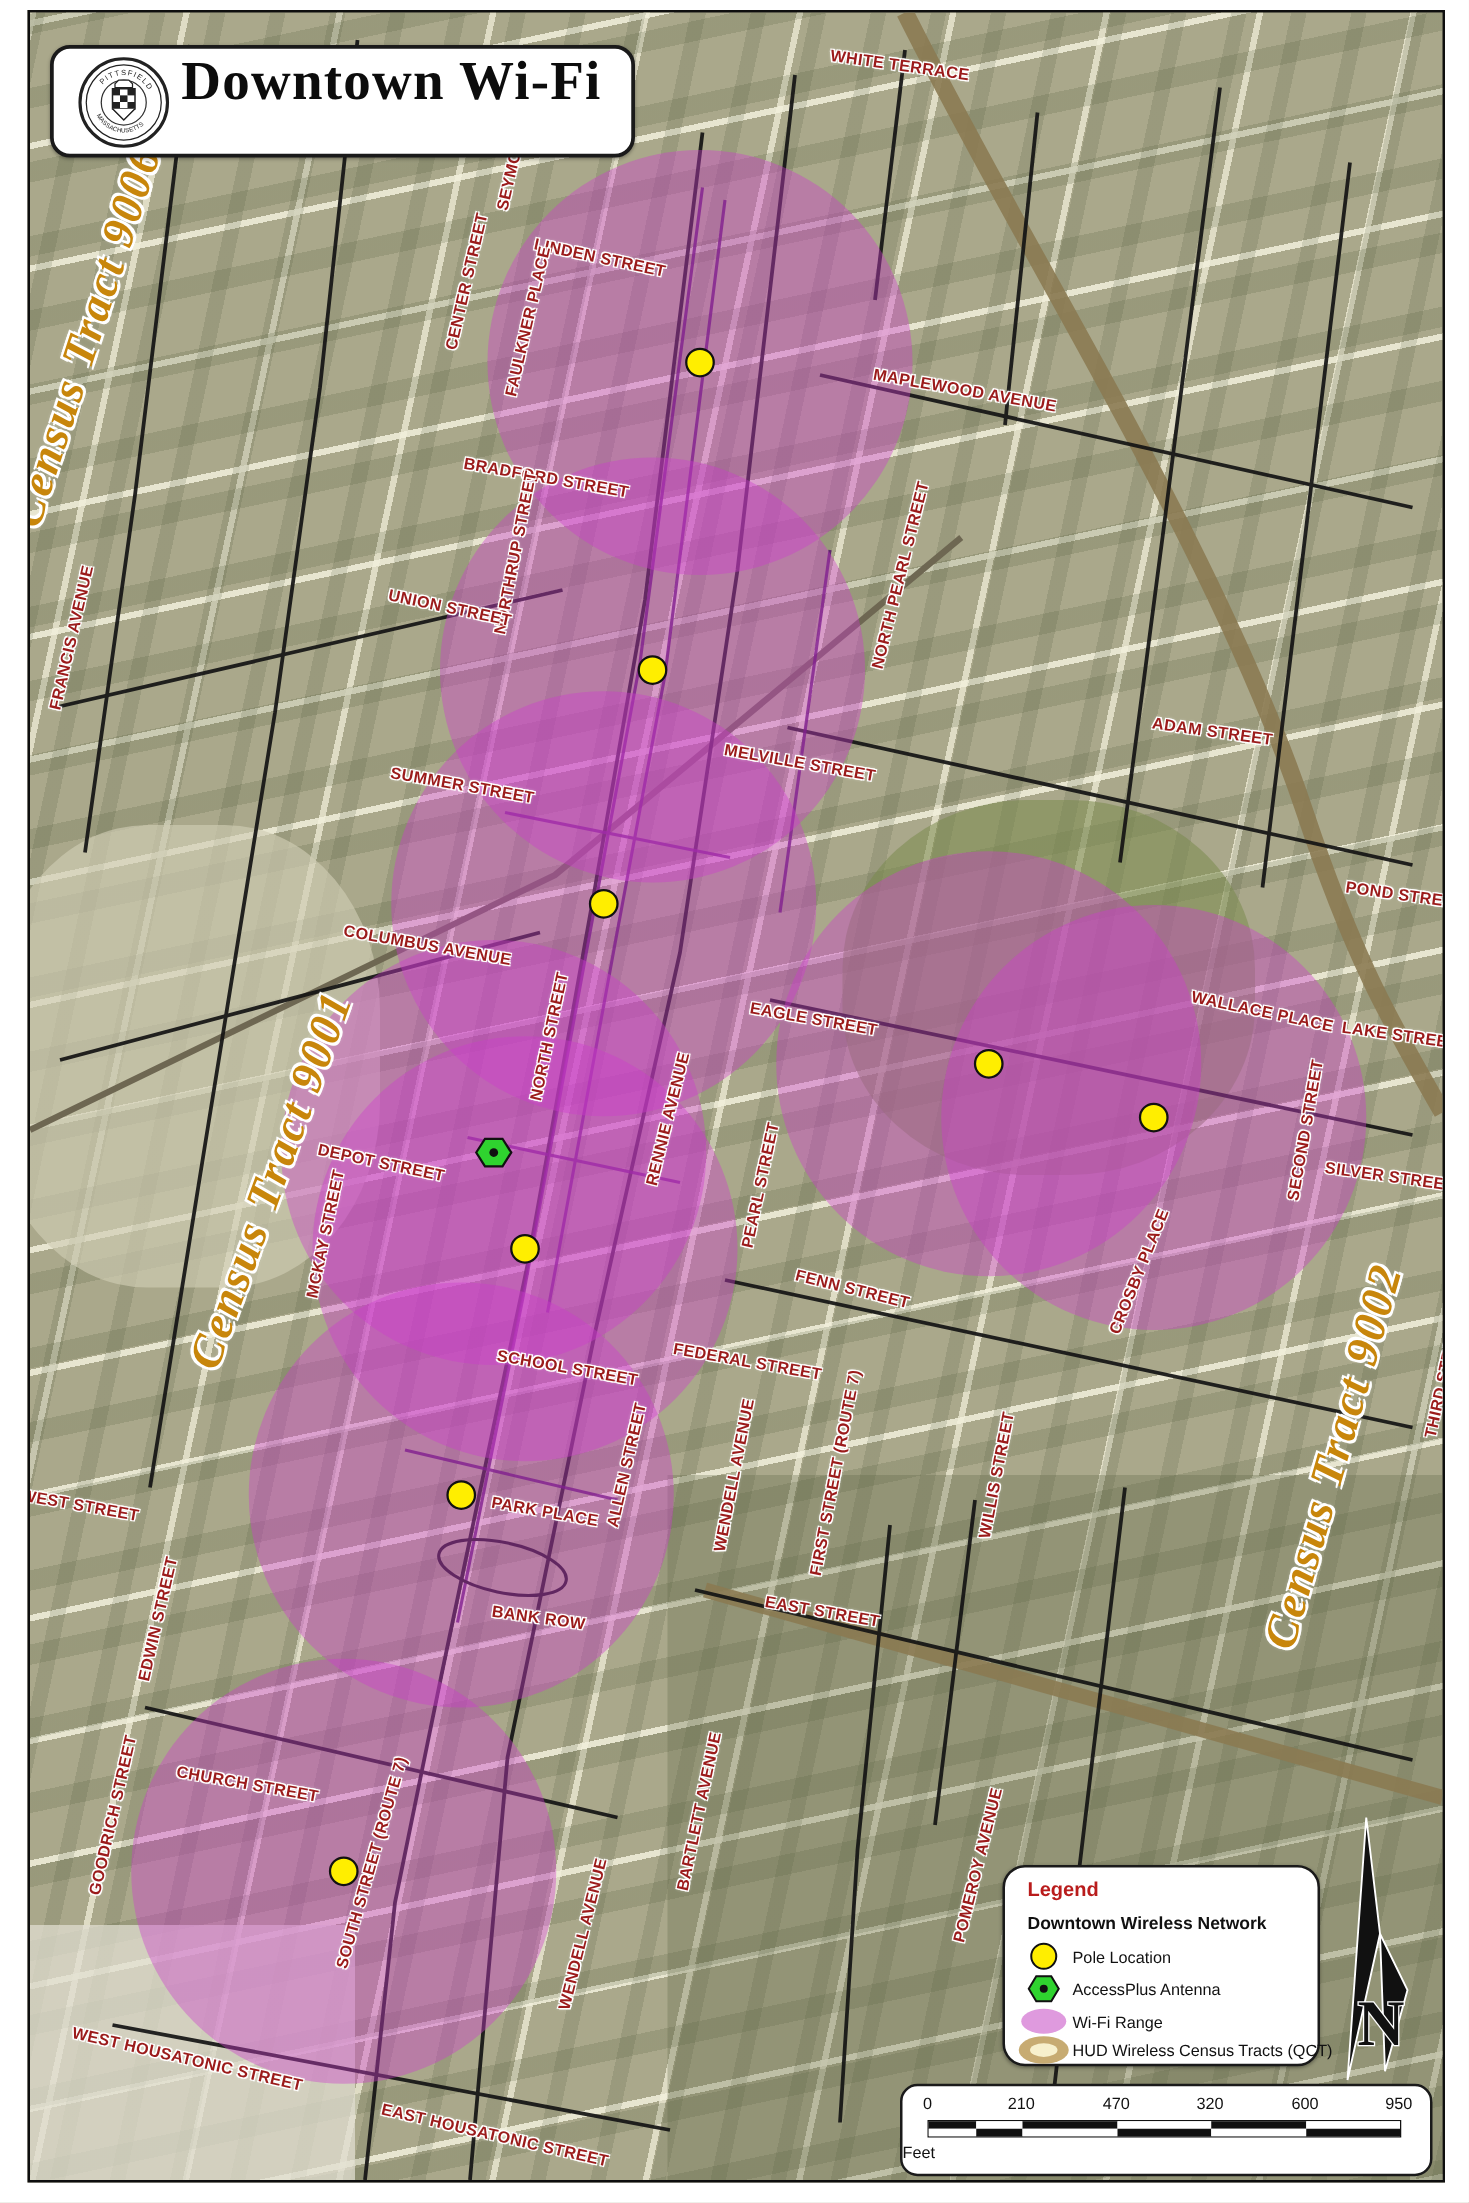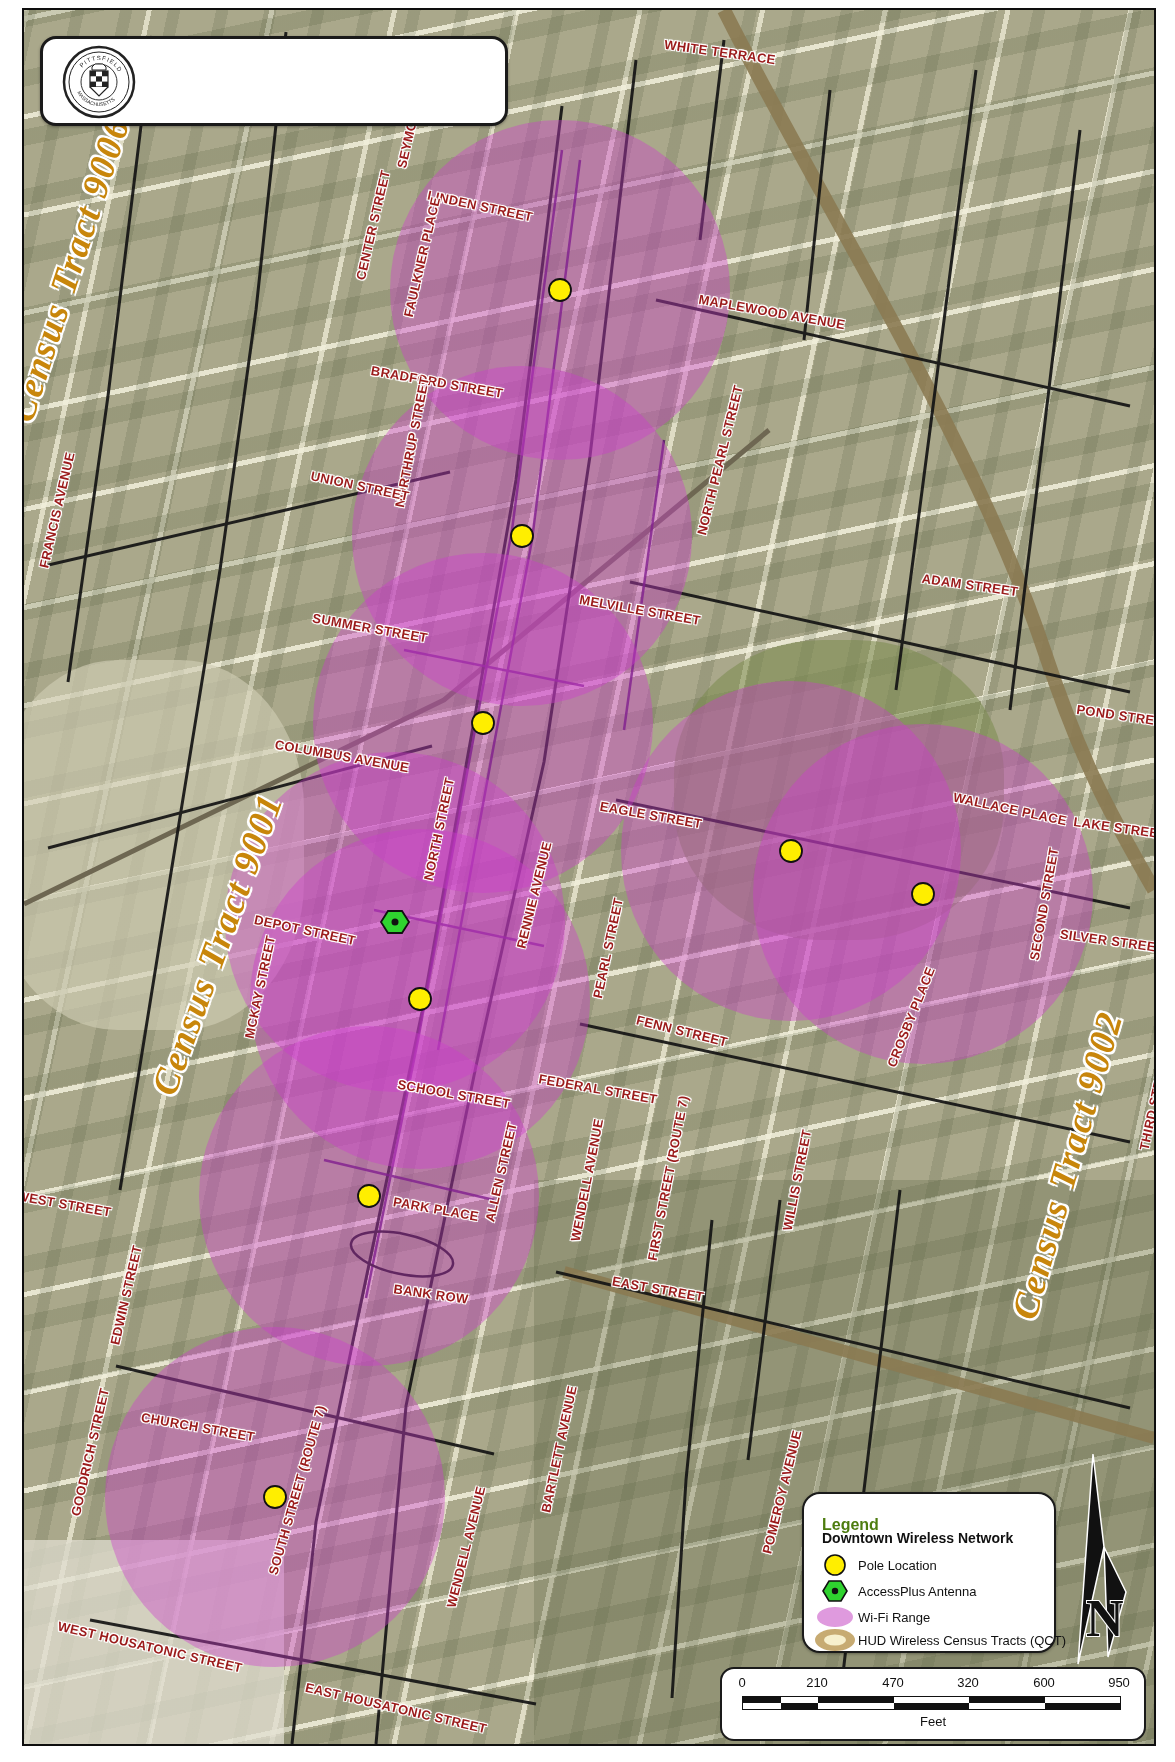--- a/index.html
+++ b/index.html
@@ -24,33 +24,33 @@
      text-shadow:-1px -1px 0 #fff,1px -1px 0 #fff,-1px 1px 0 #fff,1px 1px 0 #fff,0 0 3px #fff;}
   .census-label{position:absolute;white-space:nowrap;font:bold italic 37px "Liberation Serif",serif;
      letter-spacing:2px;color:#c8860b;
      text-shadow:-2px -2px 0 #fff,2px -2px 0 #fff,-2px 2px 0 #fff,2px 2px 0 #fff,0 0 4px #fff;}
   .titlebox{position:absolute;left:16px;top:26px;width:462px;height:84px;background:#fff;
      border:3px solid #1a1a1a;border-radius:16px;box-shadow:0 1px 3px rgba(0,0,0,.35);}
   .titlebox .apptitle{position:absolute;left:102px;top:0;line-height:82px;
      font:bold 44px "Liberation Serif",serif;color:#0c0c0c;letter-spacing:1px;}
   .legendbox{position:absolute;left:778px;top:1482px;width:250px;height:157px;background:#fff;
      border:2.5px solid #1a1a1a;border-radius:18px;padding:0;box-shadow:0 1px 3px rgba(0,0,0,.35);}
-  .legendbox .lg-h{position:absolute;left:18px;top:22px;font:bold 16px "Liberation Sans",sans-serif;color:#4d7c0f;}
+  .legendbox .lg-h{position:absolute;left:18px;top:10px;font:bold 16px "Liberation Sans",sans-serif;color:#b91c1c;}
   .legendbox .lg-sub{position:absolute;left:18px;top:36px;font:bold 14px "Liberation Sans",sans-serif;color:#111;text-align:right;}
   .lg-row{position:absolute;left:8px;height:26px;display:flex;align-items:center;}
   .lg-row .sw{width:46px;display:flex;justify-content:center;}
   .lg-row .lbl{font:13px "Liberation Sans",sans-serif;color:#111;white-space:nowrap;}
   .scalebox{position:absolute;left:696px;top:1657px;width:422px;height:70px;background:#fff;
      border:2px solid #1a1a1a;border-radius:14px;}
   .scalebox .tick{position:absolute;top:6px;transform:translateX(-50%);
      font:13px "Liberation Sans",sans-serif;color:#111;}
   .bar{position:absolute;left:20px;top:27px;width:377px;border:1px solid #111;}
   .bar .row{display:flex;height:6px;}
   .bar .row div{height:6px;}
-  .scalebox .unit{position:absolute;left:0;width:100%;top:45px;text-align:center;
+  .scalebox .unit{position:absolute;left:0;width:100%;top:45px;text-align:left;
      font:13px "Liberation Sans",sans-serif;color:#111;}
   .northarrow{position:absolute;left:1020px;top:1430px;width:110px;height:250px;}
 </style>
 </head>
 <body>
 
 <div class="page">
   <div class="map">
     <div class="base"></div>
     <div class="patch interchange"></div>
@@ -192,20 +192,21 @@
         </text>
         <polygon points="31,26 45,26 45,23 42,20 34,20 31,23" fill="#fff" stroke="#222" stroke-width="1"></polygon>
         <rect x="29" y="27" width="18" height="16" fill="#fff" stroke="#222" stroke-width="1.2"></rect>
         <rect x="29" y="27" width="6" height="5.3" fill="#222"></rect>
           <rect x="41" y="27" width="6" height="5.3" fill="#222"></rect>
         <rect x="35" y="32.3" width="6" height="5.3" fill="#222"></rect>
         <rect x="29" y="37.6" width="6" height="5.4" fill="#222"></rect>
           <rect x="41" y="37.6" width="6" height="5.4" fill="#222"></rect>
         <path d="M29,43 L38,52 L47,43" fill="#fff" stroke="#222" stroke-width="1.2"></path>
       </svg>
+      <span class="apptitle">Downtown Wi-Fi</span>
     </div>
 
     <div class="legendbox">
       <div class="lg-h">Legend</div>
       <div class="lg-sub">Downtown Wireless Network</div>
       <div class="lg-row" style="top:58px">
         <span class="sw">
           <svg width="26" height="26">
               <circle cx="13" cy="13" r="10" fill="#ffee00" stroke="#111" stroke-width="1.6"></circle>
             </svg>

